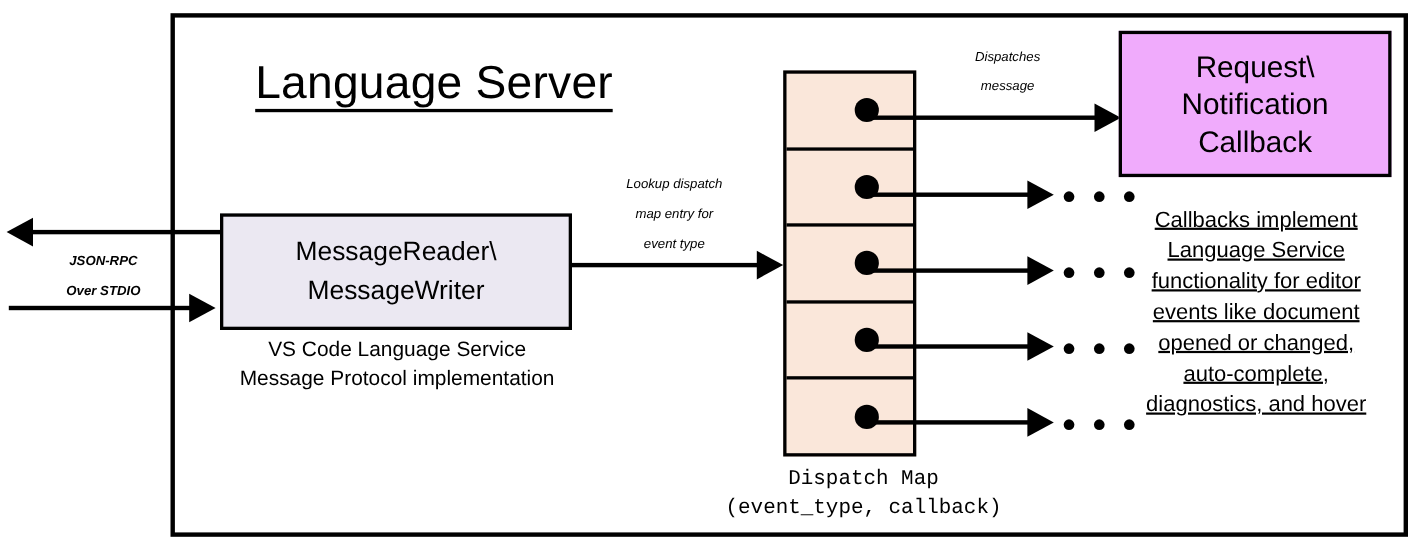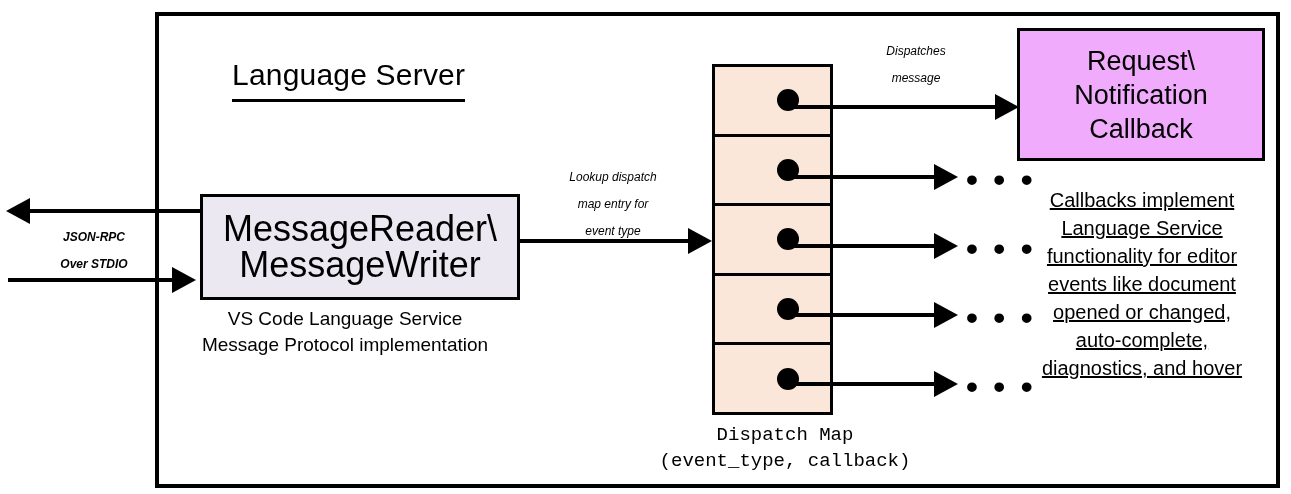--- a/index.html
+++ b/index.html
@@ -28,21 +28,21 @@
     height: 476px;
     border: 4px solid #000000;
     box-sizing: border-box;
     background: transparent;
   }
 
   
   #server-title {
     left: 232px;
     top: 52px;
-    font-size: 30px;
+    font-size: 42px;
     line-height: 46px;
     letter-spacing: .2px;
     white-space: nowrap;
     border-bottom: 3px solid #000;
     padding-bottom: 1px;
   }
 
   
   .node-box {
     border: 3px solid #000;
@@ -51,57 +51,57 @@
     align-items: center;
     justify-content: center;
     text-align: center;
   }
   #reader-box {
     left: 200px;
     top: 194px;
     width: 320px;
     height: 106px;
     background: #EBE8F2;
-    font-size: 36px;
+    font-size: 24px;
     line-height: 36px;
   }
   #callback-box {
     left: 1017px;
     top: 28px;
     width: 248px;
     height: 133px;
     background: #f0abfc;
     font-size: 27px;
     line-height: 34px;
   }
 
   
   .caption {
     text-align: center;
     font-size: 19px;
     line-height: 26px;
     white-space: pre-line;
   }
-  #reader-caption { left: 182px; top: 306px; width: 326px; }
+  #reader-caption { left: 198px; top: 306px; width: 326px; }
   #map-caption    { left: 640px; top: 422px; width: 290px; font-family: Liberation Mono, monospace; }
   #callback-caption {
     left: 1006px; top: 186px; width: 272px;
     font-size: 20px; line-height: 28px; text-decoration: underline;
   }
 
   
   .edge-label {
     font-style: italic;
     text-align: center;
     font-size: 12px;
     line-height: 27px;
     white-space: pre-line;
   }
   #jsonrpc-label { left: 18px;  top: 224px; width: 152px; text-align: center; font-weight: bold; }
-  #lookup-label  { left: 516px; top: 164px; width: 194px; font-style: italic; }
+  #lookup-label  { left: 516px; top: 154px; width: 194px; font-style: italic; }
   #dispatch-label{ left: 836px; top: 38px;  width: 160px; }
 
   
   #dispatch-map {
     left: 712px;
     top: 64px;
     width: 121px;
     height: 351px;
     border: 3px solid #000;
     box-sizing: border-box;

